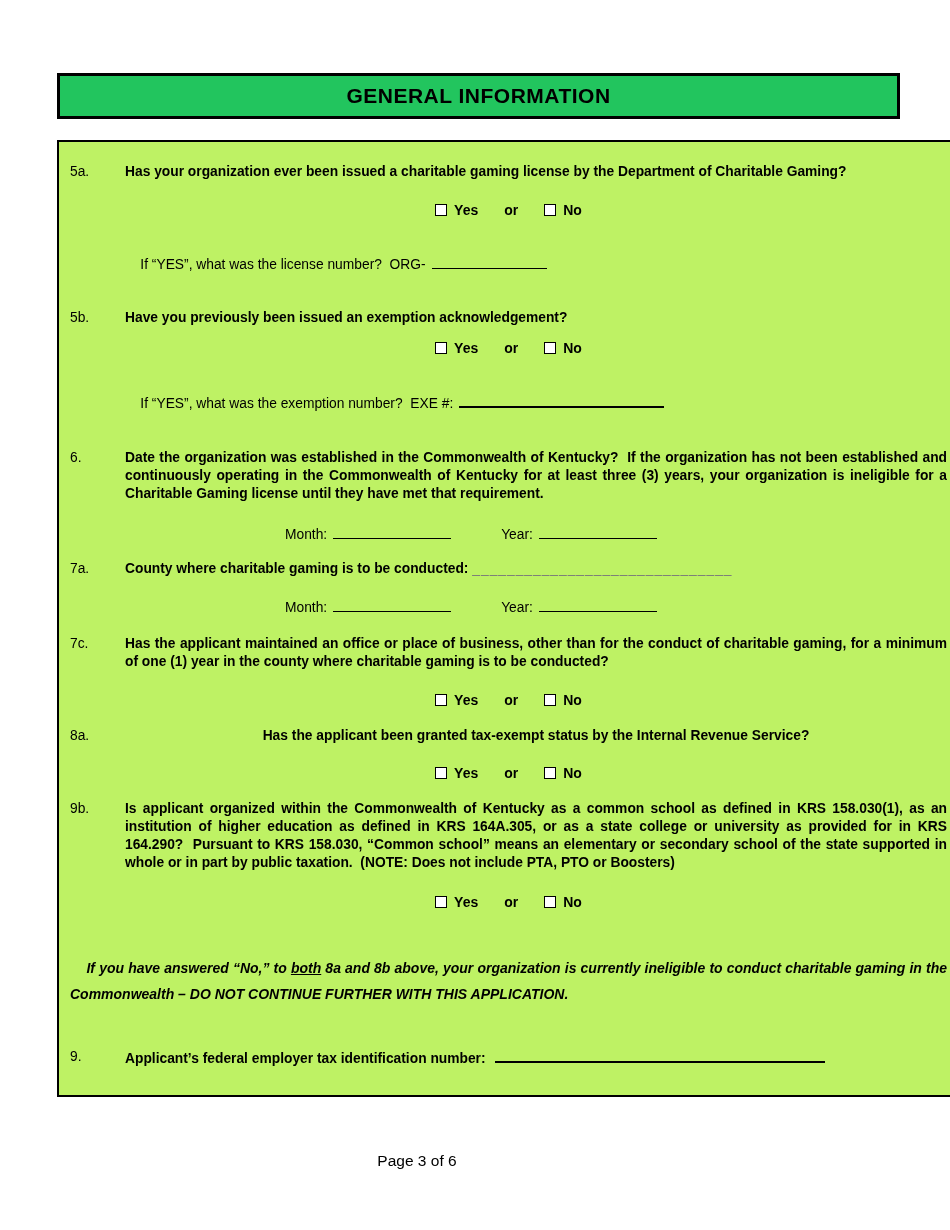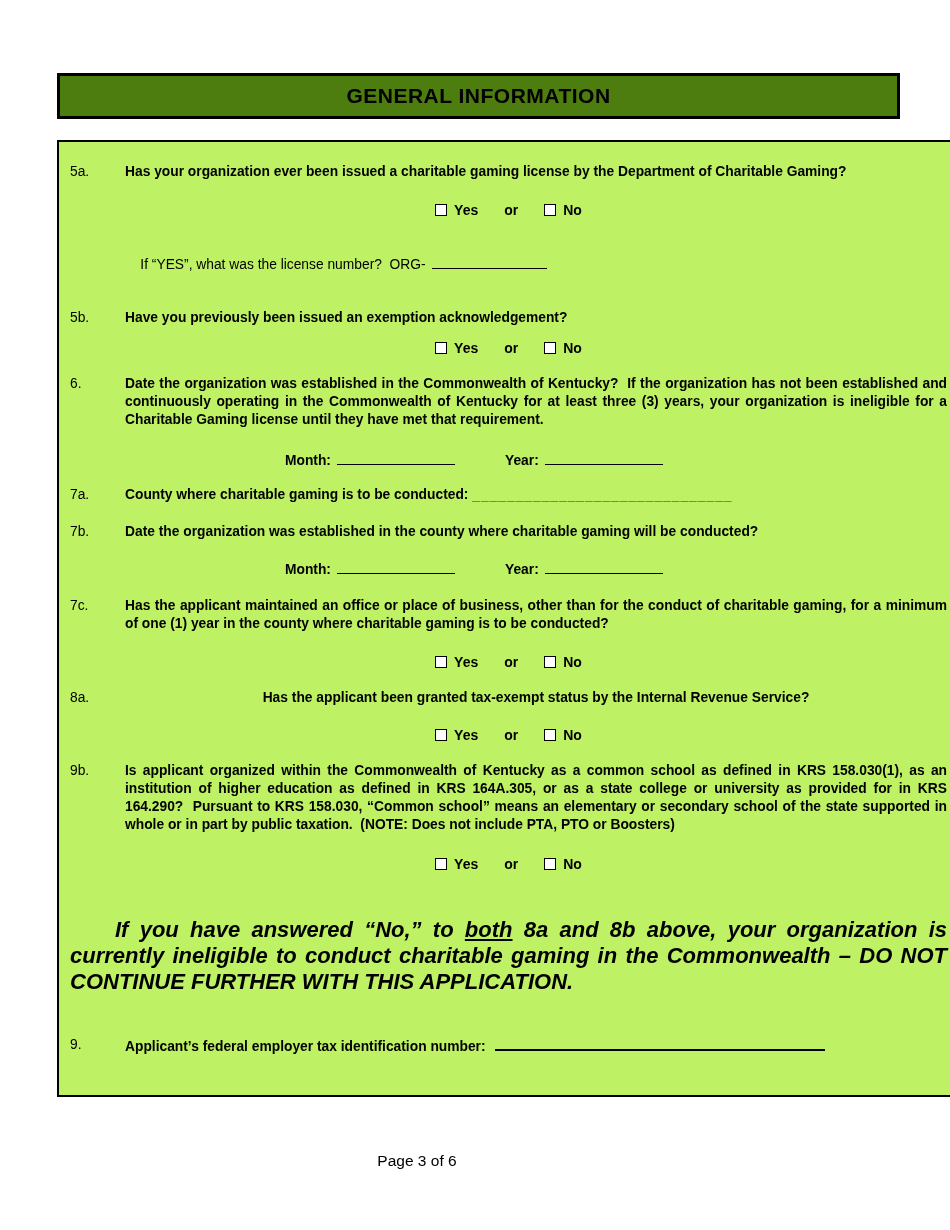--- a/index.html
+++ b/index.html
@@ -8,21 +8,21 @@
     width: 950px; height: 1230px;
     position: relative;
     font-family: "Liberation Sans", sans-serif;
     color: #000;
     font-size: 13.8px;
     line-height: 18px;
   }
   .header-box {
     position: absolute; left: 57px; top: 73px;
     width: 843px; height: 46px;
-    background: #4d7c0f;
+    background: #22c55e;
     border: 3px solid #000;
     display: flex; align-items: center; justify-content: center;
   }
   .header-title {
     font-weight: bold; font-size: 21px; letter-spacing: 0.5px;
   }
   .main-box {
     position: absolute; left: 57px; top: 140px;
     width: 902px; height: 957px;
     border: 2px solid #000;
@@ -44,26 +44,26 @@
   .followup { margin-left: 55px; font-weight: normal; white-space: pre-wrap; }
   .line {
     display: inline-block; border-bottom: 1.5px solid #000;
     height: 15px; vertical-align: baseline;
   }
   .line.thick { border-bottom-width: 2px; }
   .line.w115 { width: 115px; margin-left: 6px; }
   .line.w205 { width: 205px; margin-left: 6px; }
   .line.w330 { width: 330px; margin-left: 6px; }
   .line.my { width: 118px; margin-left: 6px; }
-  .monthyear { padding-left: 215px; font-weight: bold; }
+  .monthyear { padding-left: 215px; font-weight: normal; }
   .my-gap { display: inline-block; width: 50px; }
   .underscores { font-weight: normal; color: #7a7a7a; letter-spacing: 1px; }
   .warning {
     font-style: italic; font-weight: bold;
-    font-size: 22px; line-height: 26px;
+    font-size: 14px; line-height: 26px;
     text-align: justify; white-space: pre-wrap;
   }
   .warning .u { text-decoration: underline; }
   .footer {
     position: absolute; left: 0; top: 1152px; width: 834px;
     text-align: center; font-size: 15.5px;
   }
   
   .mb20 { margin-bottom: 20px; } .mb17 { margin-bottom: 17px; }
   .mb18 { margin-bottom: 18px; } .mb21 { margin-bottom: 21px; }
@@ -90,38 +90,37 @@
     <span>If “YES”, what was the license number?  ORG-</span><span class="line w115"></span>
   </div>
 
   <div class="row mb0">
     <span class="num">5b.</span>
     <span class="q">Have you previously been issued an exemption acknowledgement?</span>
   </div>
   <div class="yesno mb18">
     <span class="cb"></span><span>Yes</span><span class="or">or</span><span class="cb"></span><span>No</span>
   </div>
+  <div class="followup mb18">
+    <span>If “YES”, what was the exemption number?  EXE #:</span><span class="line thick w205"></span>
+  </div>
 
   <div class="row mb21">
     <span class="num">6.</span>
     <span class="q">Date the organization was established in the Commonwealth of Kentucky?  If the organization has not been established and continuously operating in the Commonwealth of Kentucky for at least three (3) years, your organization is ineligible for a Charitable Gaming license until they have met that requirement.</span>
   </div>
   <div class="monthyear mb16">
     <span>Month:</span><span class="line my"></span><span class="my-gap"></span><span>Year:</span><span class="line my"></span>
   </div>
 
   <div class="row mb19">
     <span class="num">7a.</span>
     <span class="q" style="text-align:left;"><span>County where charitable gaming is to be conducted: </span><span class="underscores">______________________________</span></span>
   </div>
 
-  <div class="row mb18">
-    <span class="num">7b.</span>
-    <span class="q" style="text-align:left;">Date the organization was established in the county where charitable gaming will be conducted?</span>
-  </div>
   <div class="monthyear mb18">
     <span>Month:</span><span class="line my"></span><span class="my-gap"></span><span>Year:</span><span class="line my"></span>
   </div>
 
   <div class="row mb20">
     <span class="num">7c.</span>
     <span class="q">Has the applicant maintained an office or place of business, other than for the conduct of charitable gaming, for a minimum of one (1) year in the county where charitable gaming is to be conducted?</span>
   </div>
   <div class="yesno mb18">
     <span class="cb"></span><span>Yes</span><span class="or">or</span><span class="cb"></span><span>No</span>

